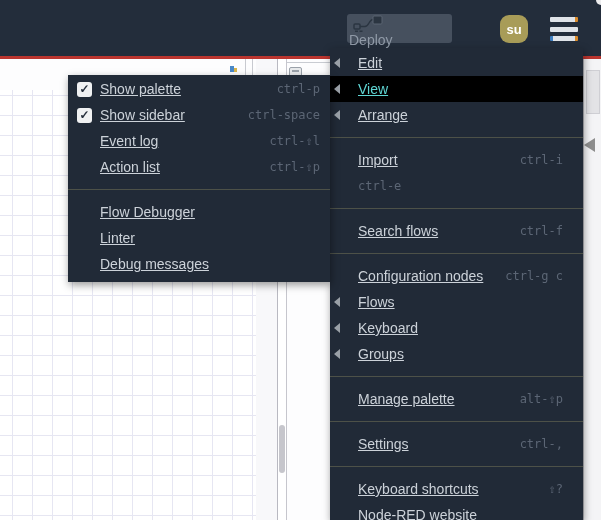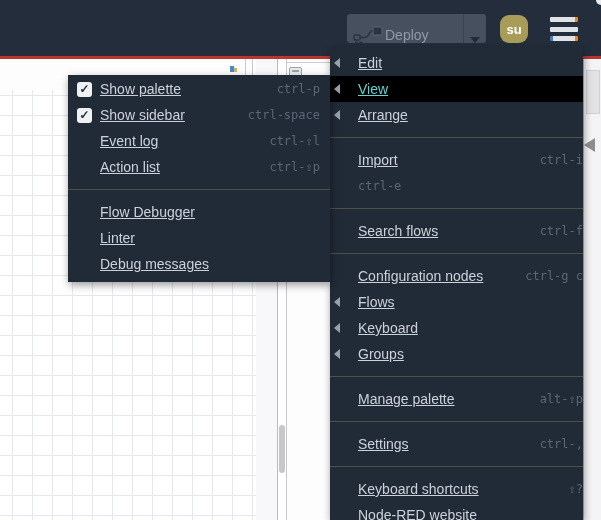--- a/index.html
+++ b/index.html
@@ -33,22 +33,22 @@
 
   
   .right-strip { position:absolute; right:0; top:59px; width:18px; bottom:0; background:#f4f4f6; border-left:1px solid #b5b5ba; }
   .right-strip .thumb { position:absolute; left:2px; right:1px; top:11px; height:44px; background:#e3e3e6; border:1px solid #cfcfd4; }
   .sidebar-toggle-tri { position:absolute; right:6px; top:138px; width:0; height:0;
     border-right:11px solid #8e8e8e; border-top:7px solid transparent; border-bottom:7px solid transparent; }
 
   
   .header { position:absolute; left:0; top:0; width:601px; height:59px; background:#232d3b; border-bottom:3px solid #bb352f; }
   .corner-notch { position:absolute; right:0; top:0; width:5px; height:5px; background:#ececee; border-bottom-left-radius:6px; }
-  .deploy-btn { position:absolute; left:347px; top:14px; width:139px; height:29px; background:#46505e; border-radius:3px;
-    display:flex; align-items:flex-end; }
+  .deploy-btn { position:absolute; left:347px; top:14px; width:105px; height:29px; background:#46505e; border-radius:3px;
+    display:flex; align-items:flex-start;flex-direction:column; }
   .deploy-icon { width:30px; height:18px; margin-left:6px; flex:0 0 auto; }
   .deploy-label { color:#909aa7; font-size:14px; margin-left:2px; flex:1; }
   .deploy-divider { width:1px; height:29px; background:#3a4450; }
   .deploy-caret { width:22px; display:flex; justify-content:center; align-items:center; }
   .deploy-caret i { width:0; height:0; border-left:5px solid transparent; border-right:5px solid transparent; border-top:6px solid #222c38; }
   .avatar { position:absolute; left:500px; top:15px; width:28px; height:28px; background:#a89c58; border-radius:9px;
     color:#fff; font-size:13px; font-weight:bold; display:flex; align-items:center; justify-content:center; }
   .hamburger { position:absolute; left:550px; top:17px; width:28px; height:24px; display:flex; flex-direction:column; justify-content:space-between; }
   .hamburger .bar { height:5px; border-radius:1px; background:#dfe3e8; }
   .hamburger .bar.t { background:linear-gradient(90deg,#dfe3e8 0 90%, #d98a2b 90%); }
@@ -62,21 +62,21 @@
   .menu-row { height:26px; display:flex; align-items:center; font-size:14px; cursor:pointer; }
   .menu-row.active { background:#000000; }
   .menu-row.active .mi-label { color:#5fd6d4; }
   .mi-arrowbox { width:28px; flex:0 0 auto; display:flex; align-items:center; padding-left:4px; }
   .mi-arrow { width:0; height:0; border-right:6px solid #9aa0a7; border-top:5px solid transparent; border-bottom:5px solid transparent; }
   .mi-checkbox-col { width:32px; flex:0 0 auto; display:flex; align-items:center; padding-left:9px; }
   .mi-checkbox { width:15px; height:15px; background:#f0f1f2; border-radius:3px; color:#252e3b; font-size:12px; font-weight:bold;
     display:flex; align-items:center; justify-content:center; line-height:1; }
   .mi-label { flex:1; white-space:nowrap;text-decoration:underline; }
   .mi-shortcut { font-family:"DejaVu Sans Mono", monospace; font-size:12px; color:#5c6675; flex:0 0 auto; }
-  .main-menu .mi-shortcut { padding-right:0; }
+  .main-menu .mi-shortcut { padding-right:20px; }
   .sub-menu  .mi-shortcut { padding-right:10px; }
 </style>
 </head>
 <body>
 
 <div class="workspace">
   <div class="tabbar-vline1"></div>
   <div class="tabbar-vline2"></div>
   <div class="mini-node-icon">
       <span class="b"></span>

